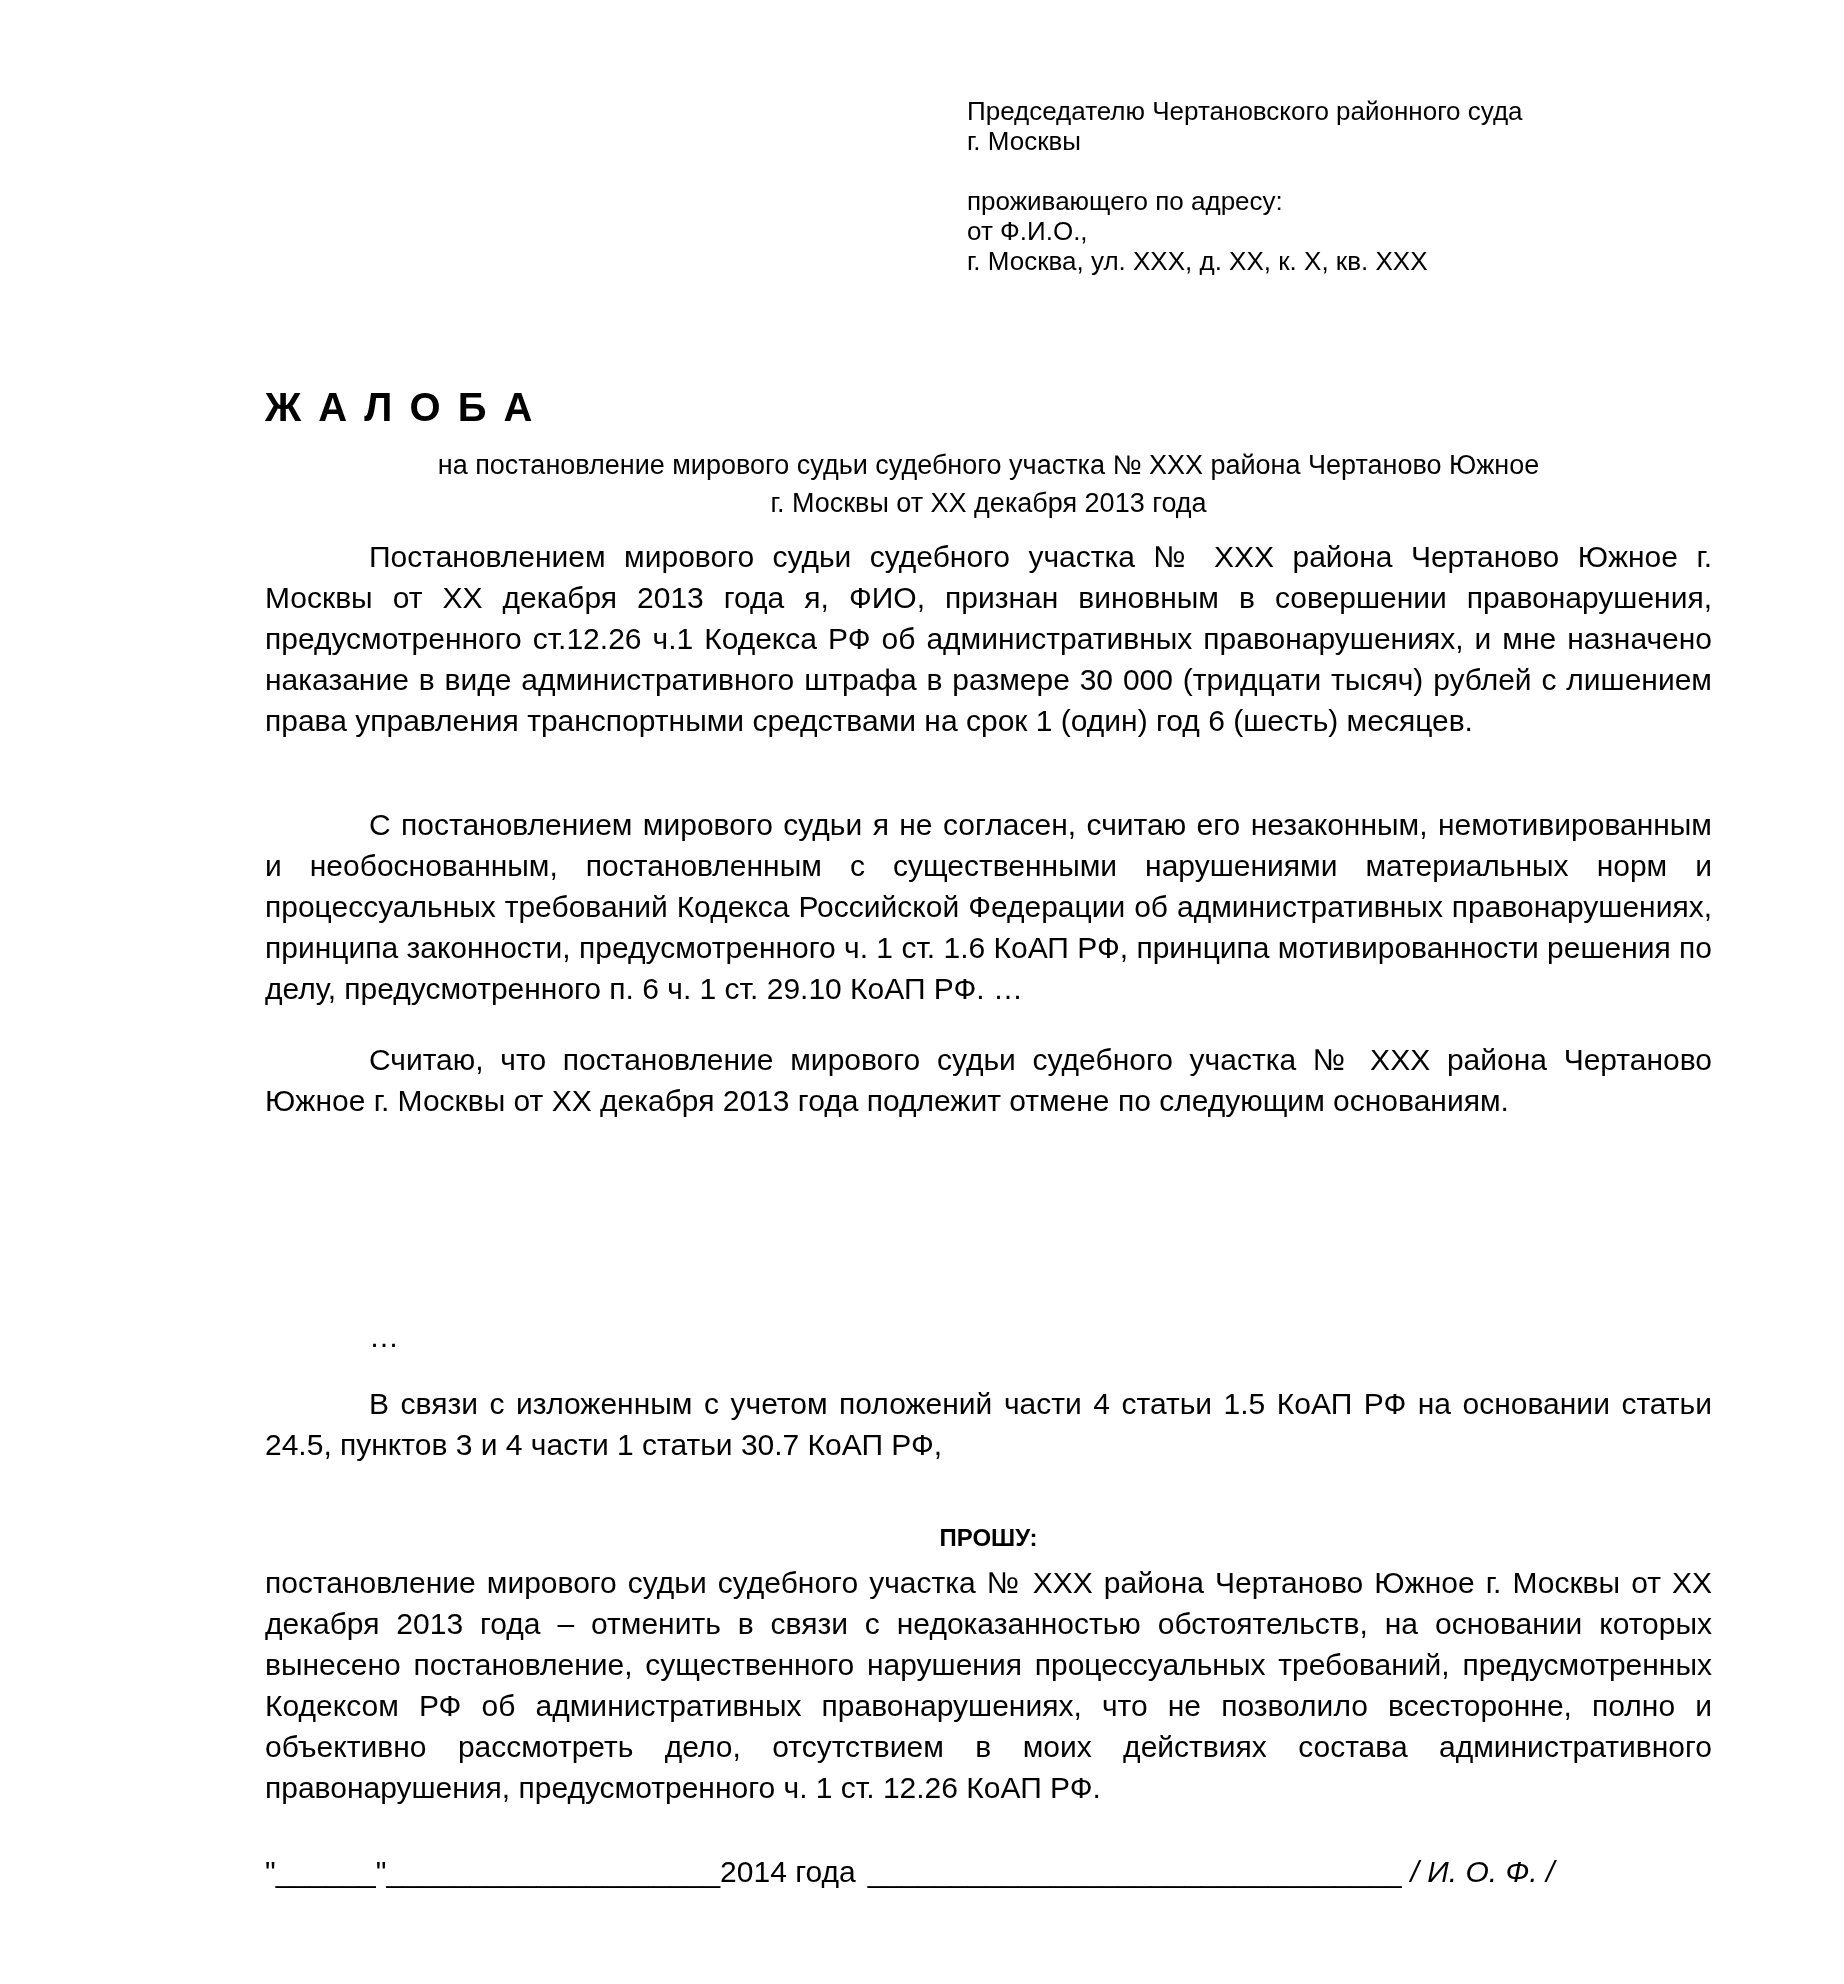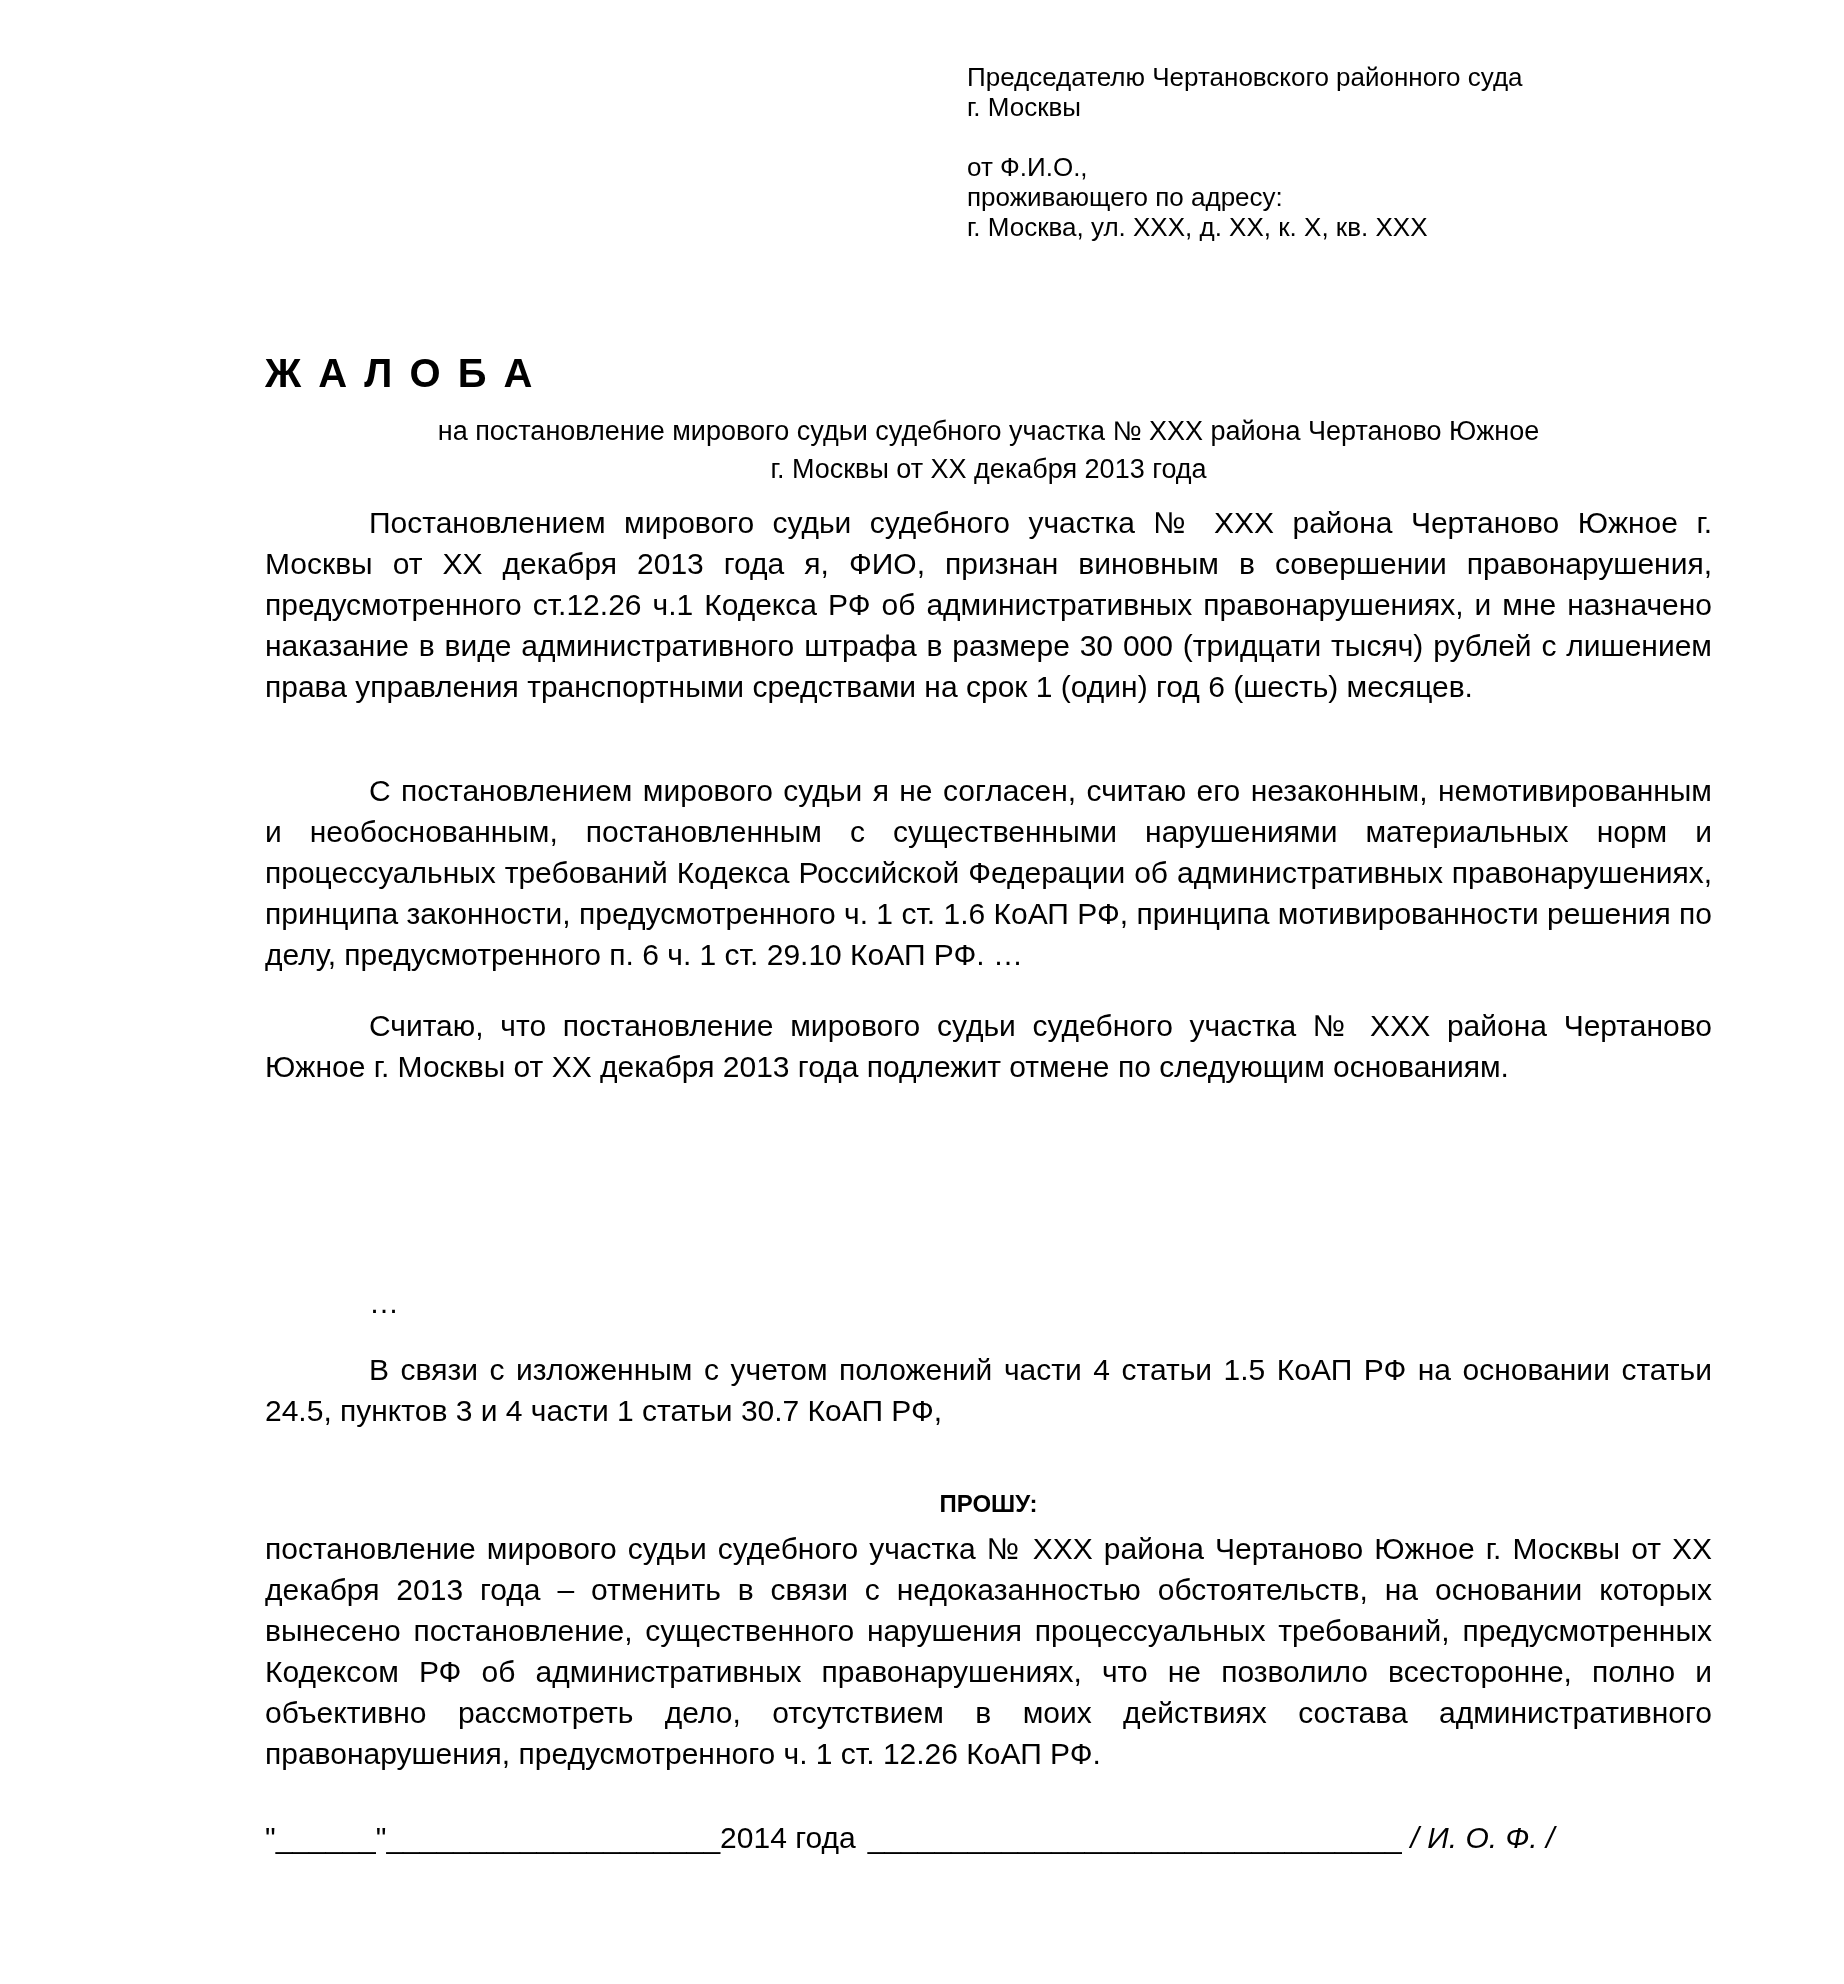--- a/index.html
+++ b/index.html
@@ -3,21 +3,21 @@
 <meta charset="utf-8">
 <style>
   html, body { margin: 0; padding: 0; background: #e8e8e8; }
   .page {
     position: relative;
     width: 1845px;
     height: 1985px;
     margin: 0 auto;
     background: #ffffff;
     box-sizing: border-box;
-    padding: 62px 133px 0 265px;
+    padding: 96px 133px 0 265px;
     font-family: "Liberation Sans", "DejaVu Sans", sans-serif;
     color: #000000;
     overflow: hidden;
   }
   .header-block {
     margin-left: 702px;
     font-size: 26px;
     line-height: 30px;
   }
   .header-gap { height: 30px; }
@@ -67,22 +67,22 @@
 </style>
 </head>
 <body>
 
 <div class="page">
 
   <div class="header-block">
     <div>Председателю Чертановского районного суда</div>
     <div>г. Москвы</div>
     <div class="header-gap"></div>
+    <div>проживающего по адресу:</div>
     <div>от Ф.И.О.,</div>
-    <div>проживающего по адресу:</div>
     <div>г. Москва, ул. ХХХ, д. ХХ, к. Х, кв. ХХХ</div>
   </div>
 
   <div class="doc-title">Ж А Л О Б А</div>
 
   <div class="subtitle-wrap">
     <div class="subtitle">на постановление мирового судьи судебного участка № ХХХ района Чертаново Южное</div>
     <div class="subtitle">г. Москвы от ХХ декабря 2013 года</div>
   </div>
 

